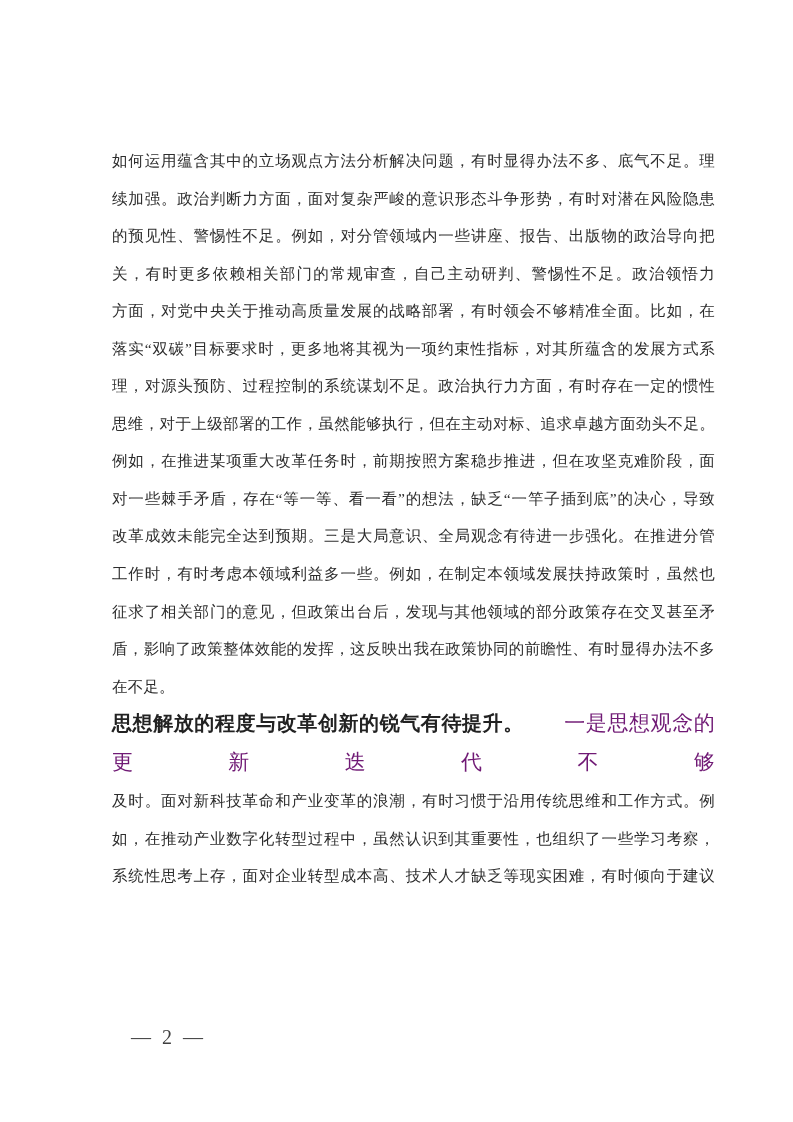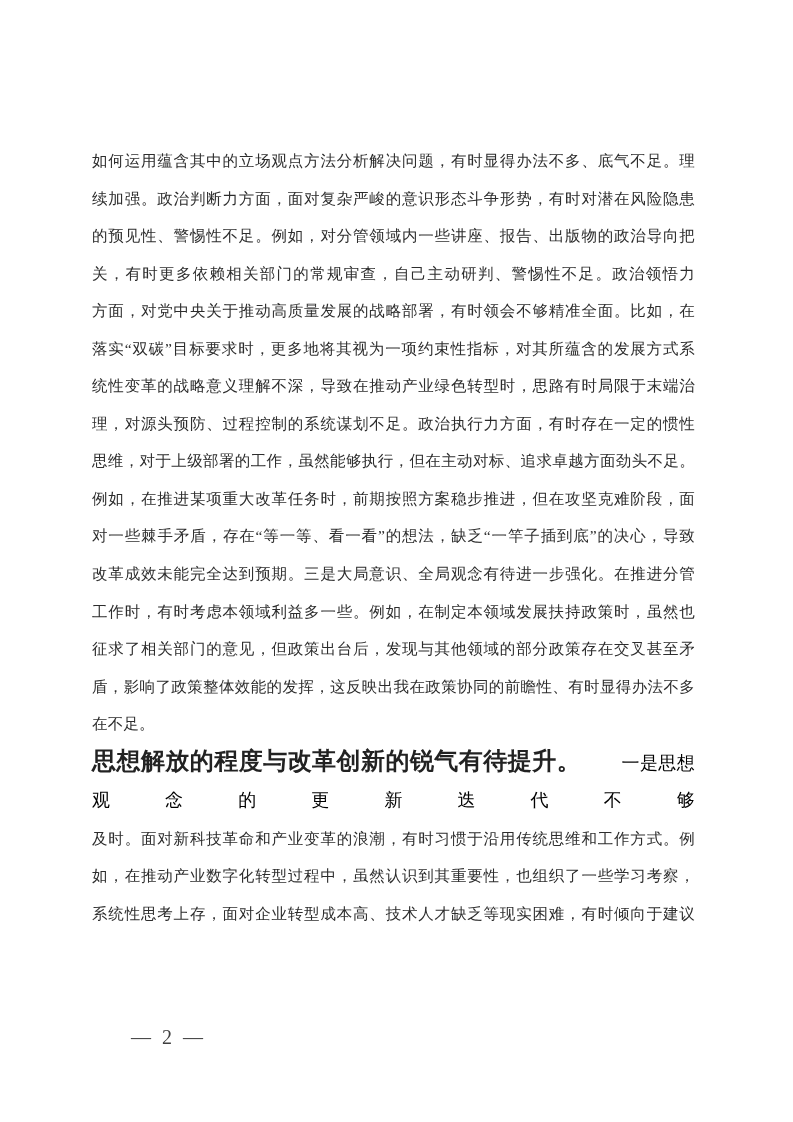--- a/index.html
+++ b/index.html
@@ -10,21 +10,21 @@
   .page {
     position: relative;
     width: 793px;
     height: 1122px;
     background: #ffffff;
     overflow: hidden;
     font-family: "Liberation Serif", serif;
   }
   .text-block {
     position: absolute;
-    left: 92px;
+    left: 112px;
     top: 142px;
     width: 603px;
   }
   .line {
     font-size: 15.5px;
     line-height: 37.55px;
     color: #2d2d2d;
     text-align: justify;
     text-align-last: justify;
     letter-spacing: 0.2px;
@@ -34,28 +34,28 @@
   }
   .line.heading {
     font-size: 18px;
     font-weight: bold;
     color: #222222;
   }
   .line.heading.indent {
     padding-left: 50px;
   }
   .bold-seg {
-    font-size: 24px;
+    font-size: 20px;
     font-weight: bold;
     color: #222222;
   }
   .regular-seg {
-    font-size: 18px;
+    font-size: 21px;
     font-weight: normal;
-    color: #000000;
+    color: #701a75;
     margin-left: 36px;
   }
   .footer {
     position: absolute;
     left: 131px;
     top: 1026px;
     font-size: 20px;
     color: #3f3f3f;
     letter-spacing: 1px;
     word-spacing: 4px;
@@ -65,21 +65,20 @@
 <body>
 
 <div class="page">
   <div class="text-block">
     <div class="line">如何运用蕴含其中的立场观点方法分析解决问题，有时显得办法不多、底气不足。理</div>
     <div class="line">续加强。政治判断力方面，面对复杂严峻的意识形态斗争形势，有时对潜在风险隐患</div>
     <div class="line">的预见性、警惕性不足。例如，对分管领域内一些讲座、报告、出版物的政治导向把</div>
     <div class="line">关，有时更多依赖相关部门的常规审查，自己主动研判、警惕性不足。政治领悟力</div>
     <div class="line">方面，对党中央关于推动高质量发展的战略部署，有时领会不够精准全面。比如，在</div>
     <div class="line">落实“双碳”目标要求时，更多地将其视为一项约束性指标，对其所蕴含的发展方式系</div>
-    <div class="line">统性变革的战略意义理解不深，导致在推动产业绿色转型时，思路有时局限于末端治</div>
     <div class="line">理，对源头预防、过程控制的系统谋划不足。政治执行力方面，有时存在一定的惯性</div>
     <div class="line">思维，对于上级部署的工作，虽然能够执行，但在主动对标、追求卓越方面劲头不足。</div>
     <div class="line">例如，在推进某项重大改革任务时，前期按照方案稳步推进，但在攻坚克难阶段，面</div>
     <div class="line">对一些棘手矛盾，存在“等一等、看一看”的想法，缺乏“一竿子插到底”的决心，导致</div>
     <div class="line">改革成效未能完全达到预期。三是大局意识、全局观念有待进一步强化。在推进分管</div>
     <div class="line">工作时，有时考虑本领域利益多一些。例如，在制定本领域发展扶持政策时，虽然也</div>
     <div class="line">征求了相关部门的意见，但政策出台后，发现与其他领域的部分政策存在交叉甚至矛</div>
     <div class="line">盾，影响了政策整体效能的发挥，这反映出我在政策协同的前瞻性、有时显得办法不多</div>
     <div class="line para-end">在不足。</div>
 

